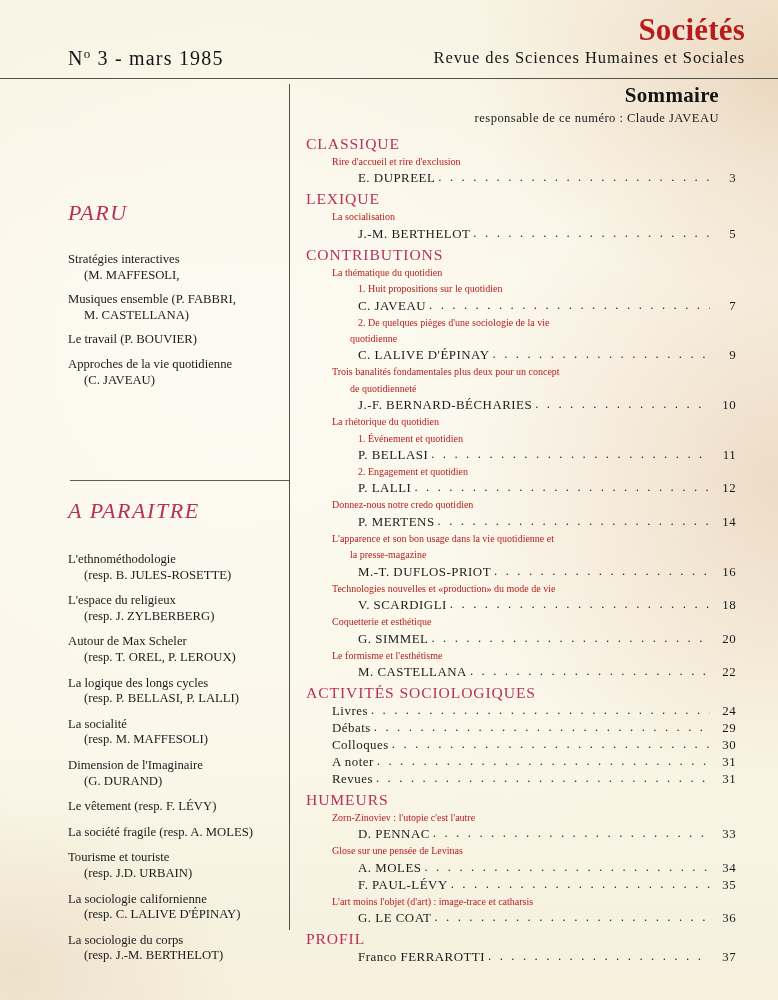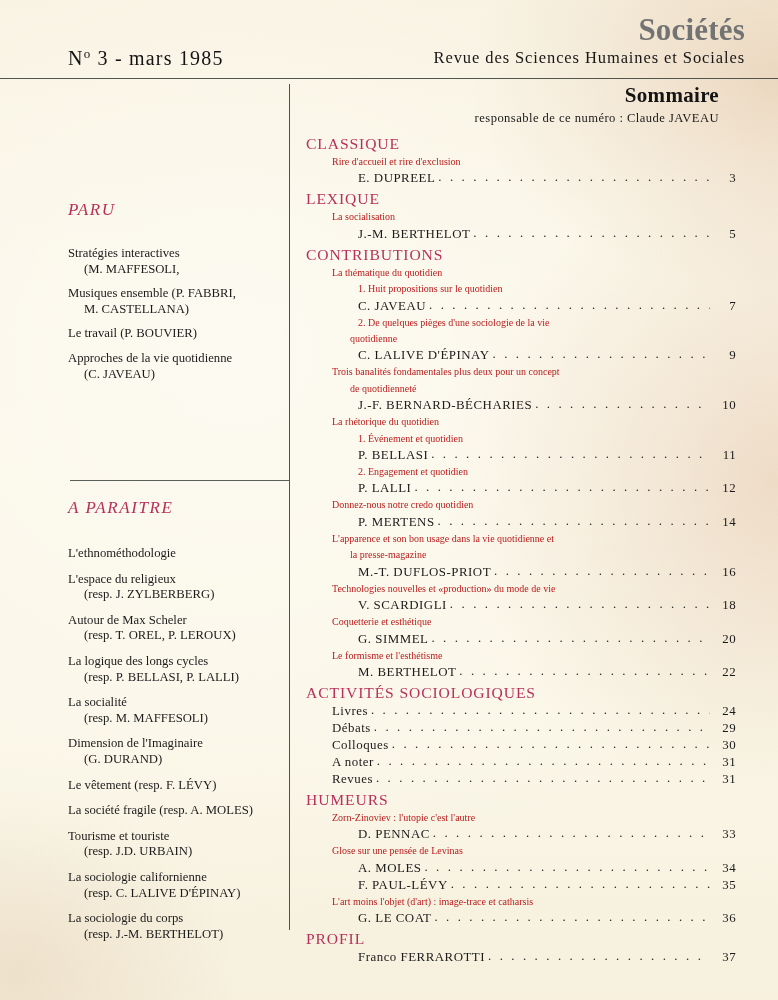--- a/index.html
+++ b/index.html
@@ -39,21 +39,21 @@
     position: absolute;
     left: 0; top: 0;
     width: 778px; height: 78px;
   }
   .journal-title {
     position: absolute;
     right: 33px; top: 12px;
     font-size: 31px;
     font-weight: bold;
     letter-spacing: 0.2px;
-    color: #737373;
+    color: #b91c1c;
   }
   .journal-subtitle {
     position: absolute;
     right: 33px; top: 48px;
     font-size: 16.5px;
     letter-spacing: 0.9px;
     color: #171717;
     white-space: nowrap;
   }
   .issue-line {
@@ -90,21 +90,21 @@
   }
 
   
   #left-col {
     position: absolute;
     left: 62px; top: 78px;
     width: 225px; height: 870px;
   }
   .side-heading {
     font-style: italic;
-    font-size: 17px;
+    font-size: 22px;
     letter-spacing: 1.6px;
     color: #b8305a;
     white-space: nowrap;
   }
   .side-list { list-style: none; }
   .side-item {
     font-size: 12.7px;
     line-height: 15.6px;
     color: #1b1b1b;
     margin-bottom: 9px;
@@ -225,21 +225,21 @@
           <li class="side-item"><span>Stratégies interactives</span><span class="cont">(M. MAFFESOLI,</span></li>
           <li class="side-item"><span>Musiques ensemble (P. FABBRI,</span><span class="cont">M. CASTELLANA)</span></li>
           <li class="side-item"><span>Le travail (P. BOUVIER)</span></li>
           <li class="side-item"><span>Approches de la vie quotidienne</span><span class="cont">(C. JAVEAU)</span></li>
         </ul>
     </div>
 
     <div id="paraitre-block">
       <div class="side-heading">A PARAITRE</div>
       <ul class="side-list" id="paraitre-list">
-          <li class="side-item"><span>L'ethnométhodologie</span></li>
+          <li class="side-item"><span>L'ethnométhodologie</span><span class="cont">(resp. B. JULES-ROSETTE)</span></li>
           <li class="side-item"><span>L'espace du religieux</span><span class="cont">(resp. J. ZYLBERBERG)</span></li>
           <li class="side-item"><span>Autour de Max Scheler</span><span class="cont">(resp. T. OREL, P. LEROUX)</span></li>
           <li class="side-item"><span>La logique des longs cycles</span><span class="cont">(resp. P. BELLASI, P. LALLI)</span></li>
           <li class="side-item"><span>La socialité</span><span class="cont">(resp. M. MAFFESOLI)</span></li>
           <li class="side-item"><span>Dimension de l'Imaginaire</span><span class="cont">(G. DURAND)</span></li>
           <li class="side-item"><span>Le vêtement (resp. F. LÉVY)</span></li>
           <li class="side-item"><span>La société fragile (resp. A. MOLES)</span></li>
           <li class="side-item"><span>Tourisme et touriste</span><span class="cont">(resp. J.D. URBAIN)</span></li>
           <li class="side-item"><span>La sociologie californienne</span><span class="cont">(resp. C. LALIVE D'ÉPINAY)</span></li>
           <li class="side-item"><span>La sociologie du corps</span><span class="cont">(resp. J.-M. BERTHELOT)</span></li>
@@ -347,21 +347,21 @@
             <div class="entry-title">Coquetterie et esthétique</div>
             <div class="leader-row auth">
               <span class="name">G. SIMMEL</span>
               <span class="dots">. . . . . . . . . . . . . . . . . . . . . . . . . . . . . . . . . . . . . . . . . . . . . . . . . . . . . . . . . . . . . . . . . . . . . . . . . . . . . . . . </span>
               <span class="pg">20</span>
             </div>
           </div>
           <div class="entry">
             <div class="entry-title">Le formisme et l'esthétisme</div>
             <div class="leader-row auth">
-              <span class="name">M. BERTHELOT</span>
+              <span class="name">M. CASTELLANA</span>
               <span class="dots">. . . . . . . . . . . . . . . . . . . . . . . . . . . . . . . . . . . . . . . . . . . . . . . . . . . . . . . . . . . . . . . . . . . . . . . . . . . . . . . . </span>
               <span class="pg">22</span>
             </div>
           </div>
         </div>
         <div class="toc-section">
           <div class="sec-heading">ACTIVITÉS SOCIOLOGIQUES</div>
           <div class="leader-row plain">
             <span class="name">Livres</span>
             <span class="dots">. . . . . . . . . . . . . . . . . . . . . . . . . . . . . . . . . . . . . . . . . . . . . . . . . . . . . . . . . . . . . . . . . . . . . . . . . . . . . . . . </span>

